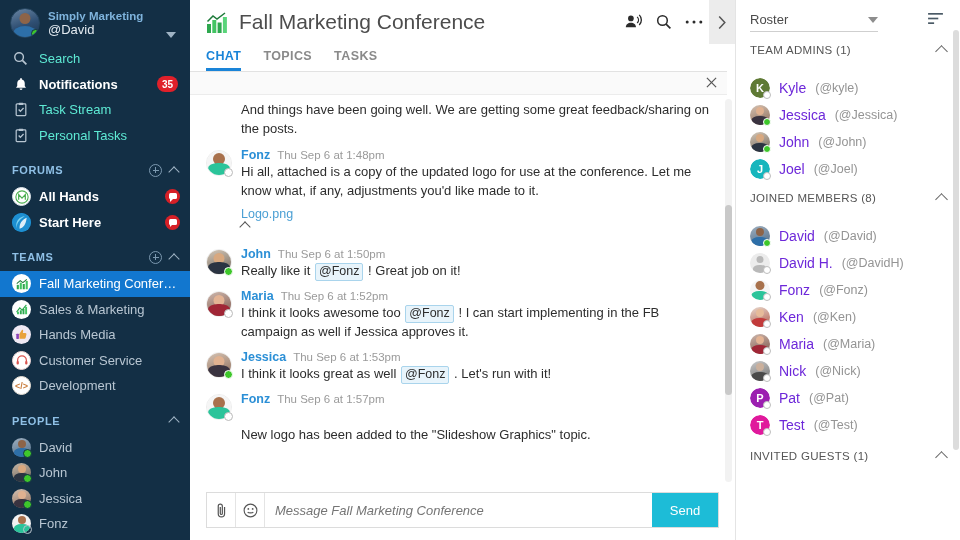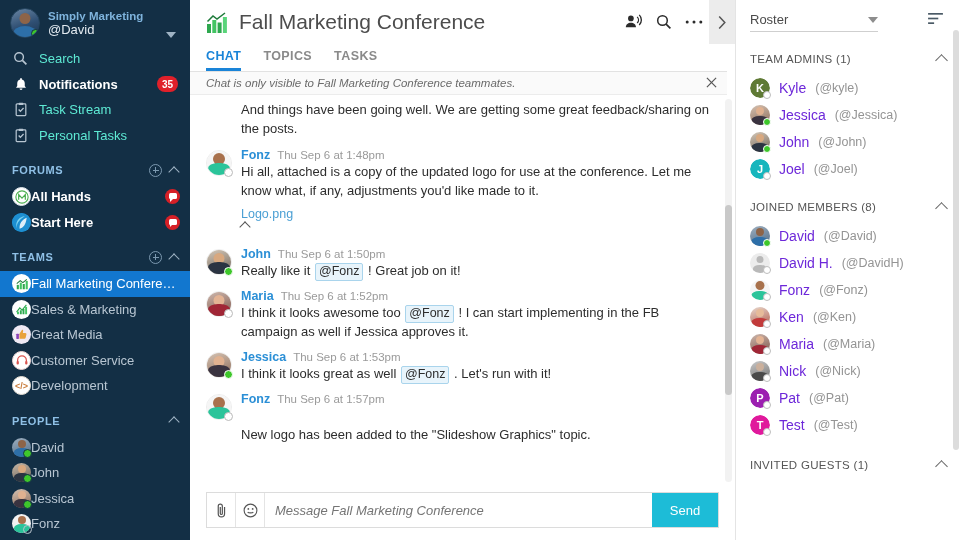--- a/index.html
+++ b/index.html
@@ -96,21 +96,21 @@
   .plus-circle::before { left: 2.5px; top: 5.3px; width: 6px; height: 1.2px; }
   .plus-circle::after { top: 2.5px; left: 5.3px; height: 6px; width: 1.2px; }
   .caret-up {
     width: 8px; height: 8px; border-left: 1.5px solid #9fb3c4;
     border-top: 1.5px solid #9fb3c4; transform: rotate(45deg);
     margin-top: 3px; cursor: pointer;
   }
 
   .list-row {
     display: flex; align-items: center; height: 25.5px;
-    padding: 0 10px 0 12px; gap: 0; cursor: pointer;
+    padding: 0 10px 0 12px; gap: 8px; cursor: pointer;
   }
   .list-row.active { background: #1277cf; }
   .list-row.active .list-label { color: #fff; }
   .list-label {
     font-size: 13px; color: #b8c6d2; white-space: nowrap;
     overflow: hidden; text-overflow: ellipsis;
   }
   .list-row.bold .list-label { color: #fff; font-weight: bold; }
   .tav {
     width: 19px; height: 19px; border-radius: 50%; flex: 0 0 19px;
@@ -270,21 +270,21 @@
   }
   .roster-sel-label { font-size: 13px; color: #4a4a4a; }
   .sel-caret {
     margin-left: auto; width: 0; height: 0;
     border-left: 5px solid transparent; border-right: 5px solid transparent;
     border-top: 6px solid #8d8d8d;
   }
   .filter-icon { margin-left: auto; cursor: pointer; padding: 4px; }
 
   .r-section-head {
-    display: flex; align-items: center; padding: 0 14px;
+    display: flex; padding: 0 14px;
     height: 30px; margin-top: 4px;
   }
   .r-section-title {
     font-size: 11.5px; color: #555; letter-spacing: 0.3px;
   }
   .r-caret {
     margin-left: auto; width: 9px; height: 9px;
     border-left: 1.6px solid #666; border-top: 1.6px solid #666;
     transform: rotate(45deg); margin-top: 3px; cursor: pointer;
   }
@@ -447,21 +447,21 @@
     <span class="list-label">Sales &amp; Marketing</span>
   </div>
 
   <div class="list-row">
     <span class="tav" style="background:#f0eaf5;">
       <svg width="13" height="13" viewBox="0 0 16 16">
           <path d="M5.5 7.2L8.7 2c1 0 1.6.8 1.4 1.8l-.5 2.2h3.1c1 0 1.6.9 1.4 1.8l-1 4.2c-.2.8-.9 1.3-1.7 1.3H5.5z" fill="#e8a33d"></path>
           <rect x="1.6" y="7" width="3.2" height="6.4" rx=".6" fill="#8b43b8"></rect>
         </svg>
     </span>
-    <span class="list-label">Great Media</span>
+    <span class="list-label">Hands Media</span>
   </div>
 
   <div class="list-row">
     <span class="tav" style="border:1px solid #f0d8d8;">
       <svg width="14" height="14" viewBox="0 0 16 16">
           <path d="M3 10V8.2a5 5 0 0110 0V10" fill="none" stroke="#d9534f" stroke-width="1.4"></path>
           <rect x="1.8" y="9.2" width="2.6" height="4" rx="1.2" fill="#d9534f"></rect>
           <rect x="11.6" y="9.2" width="2.6" height="4" rx="1.2" fill="#d9534f"></rect>
         </svg>
     </span>
@@ -593,21 +593,20 @@
     </span>
   </div>
 
   <div class="tabs">
     <div class="tab active">CHAT</div>
     <div class="tab">TOPICS</div>
     <div class="tab">TASKS</div>
   </div>
 
   <div class="notice">
-    <span class="notice-text">Chat is only visible to Fall Marketing Conference teammates.</span>
     <span class="notice-x">
       <svg width="11" height="11" viewBox="0 0 12 12">
           <line x1="1" y1="1" x2="11" y2="11" stroke="#555" stroke-width="1.3"></line>
           <line x1="11" y1="1" x2="1" y2="11" stroke="#555" stroke-width="1.3"></line>
         </svg>
     </span>
   </div>
 
   <div class="msg-scroll">
     <div class="sb-track"></div>

